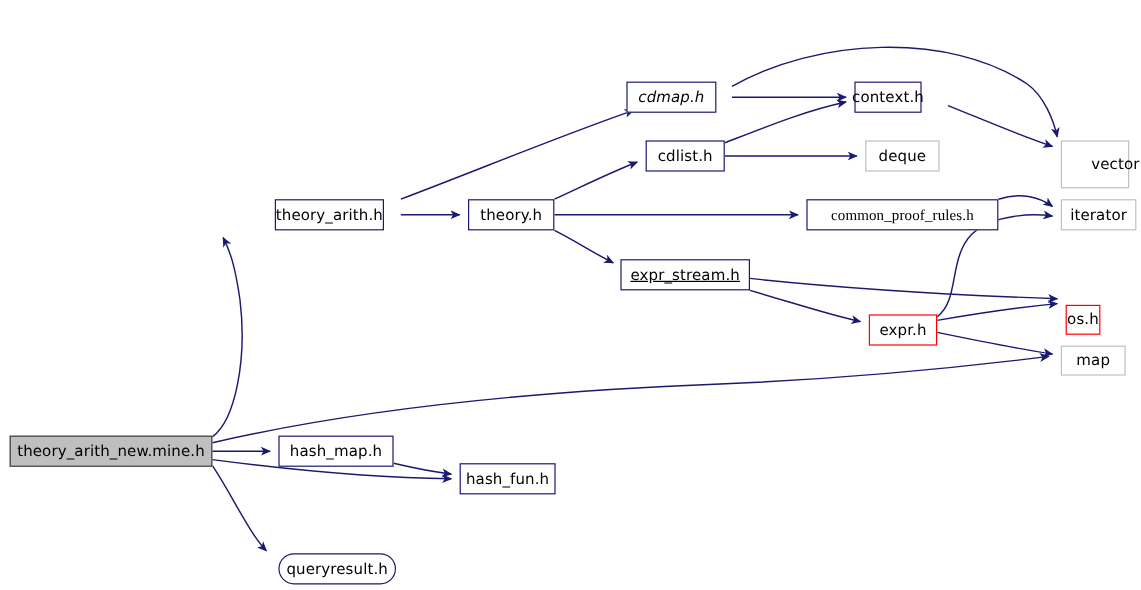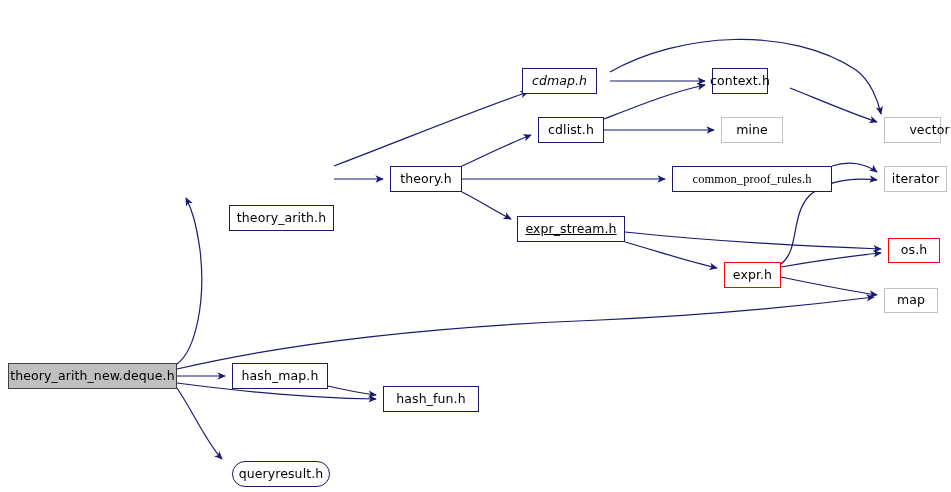--- a/index.html
+++ b/index.html
@@ -80,64 +80,64 @@
         <path d="M 832,166 C 850,160 866,164 877,172" fill="none" stroke="#191970" stroke-width="1.2" marker-end="url(#arrow)"></path>
         <path d="M 625,232 C 700,240 800,246 881,249" fill="none" stroke="#191970" stroke-width="1.2" marker-end="url(#arrow)"></path>
         <path d="M 625,242 C 660,252 690,262 717,268" fill="none" stroke="#191970" stroke-width="1.2" marker-end="url(#arrow)"></path>
         <path d="M 781,267 C 810,262 850,256 881,253" fill="none" stroke="#191970" stroke-width="1.2" marker-end="url(#arrow)"></path>
         <path d="M 781,264 C 800,250 790,215 810,195 C 828,178 862,178 877,180" fill="none" stroke="#191970" stroke-width="1.2" marker-end="url(#arrow)"></path>
         <path d="M 781,277 C 810,283 850,291 877,295" fill="none" stroke="#191970" stroke-width="1.2" marker-end="url(#arrow)"></path>
       </g>
   </svg>
   <div id="node-layer">
       <div class="node current" style="left: 8px; top: 363px; width: 169px; height: 26px;">
-        <span class="node-label">theory_arith_new.deque.h</span>
+        <span class="node-label">theory_arith_new.mine.h</span>
       </div>
-      <div class="node" style="left: 229px; top: 166px; width: 105px; height: 26px; margin-top: 39px;">
+      <div class="node" style="left: 229px; top: 166px; width: 91px; height: 26px;">
         <span class="node-label">theory_arith.h</span>
       </div>
       <div class="node" style="left: 232px; top: 363px; width: 96px; height: 26px;">
         <span class="node-label">hash_map.h</span>
       </div>
       <div class="node" style="left: 232px; top: 461px; width: 98px; height: 26px; border-radius: 13px;">
         <span class="node-label">queryresult.h</span>
       </div>
-      <div class="node" style="left: 383px; top: 386px; width: 96px; height: 26px;">
+      <div class="node" style="left: 383px; top: 386px; width: 80px; height: 26px;">
         <span class="node-label">hash_fun.h</span>
       </div>
       <div class="node" style="left: 390px; top: 166px; width: 72px; height: 26px;">
         <span class="node-label">theory.h</span>
       </div>
       <div class="node" style="left: 522px; top: 68px; width: 75px; height: 26px; font-style: italic;">
         <span class="node-label">cdmap.h</span>
       </div>
       <div class="node" style="left: 538px; top: 117px; width: 66px; height: 26px;">
         <span class="node-label">cdlist.h</span>
       </div>
       <div class="node" style="left: 517px; top: 216px; width: 108px; height: 26px; text-decoration: underline;">
         <span class="node-label">expr_stream.h</span>
       </div>
       <div class="node" style="left: 712px; top: 68px; width: 56px; height: 26px;">
         <span class="node-label">context.h</span>
       </div>
       <div class="node sys" style="left: 721px; top: 117px; width: 62px; height: 26px;">
-        <span class="node-label">mine</span>
+        <span class="node-label">deque</span>
       </div>
       <div class="node" style="left: 672px; top: 166px; width: 160px; height: 26px; font-family: Liberation Serif, serif;">
         <span class="node-label">common_proof_rules.h</span>
       </div>
       <div class="node redbox" style="left: 724px; top: 262px; width: 57px; height: 26px;">
         <span class="node-label">expr.h</span>
       </div>
-      <div class="node sys" style="left: 884px; top: 117px; width: 57px; height: 26px; padding-left: 34px;">
+      <div class="node sys" style="left: 884px; top: 117px; width: 57px; height: 40px; padding-left: 34px;">
         <span class="node-label">vector</span>
       </div>
       <div class="node sys" style="left: 884px; top: 166px; width: 63px; height: 26px;">
         <span class="node-label">iterator</span>
       </div>
-      <div class="node redbox" style="left: 888px; top: 238px; width: 52px; height: 25px;">
+      <div class="node redbox" style="left: 888px; top: 254px; width: 29px; height: 25px;">
         <span class="node-label">os.h</span>
       </div>
       <div class="node sys" style="left: 884px; top: 288px; width: 54px; height: 25px;">
         <span class="node-label">map</span>
       </div>
     </div>
 </div>
 
 </body></html>

